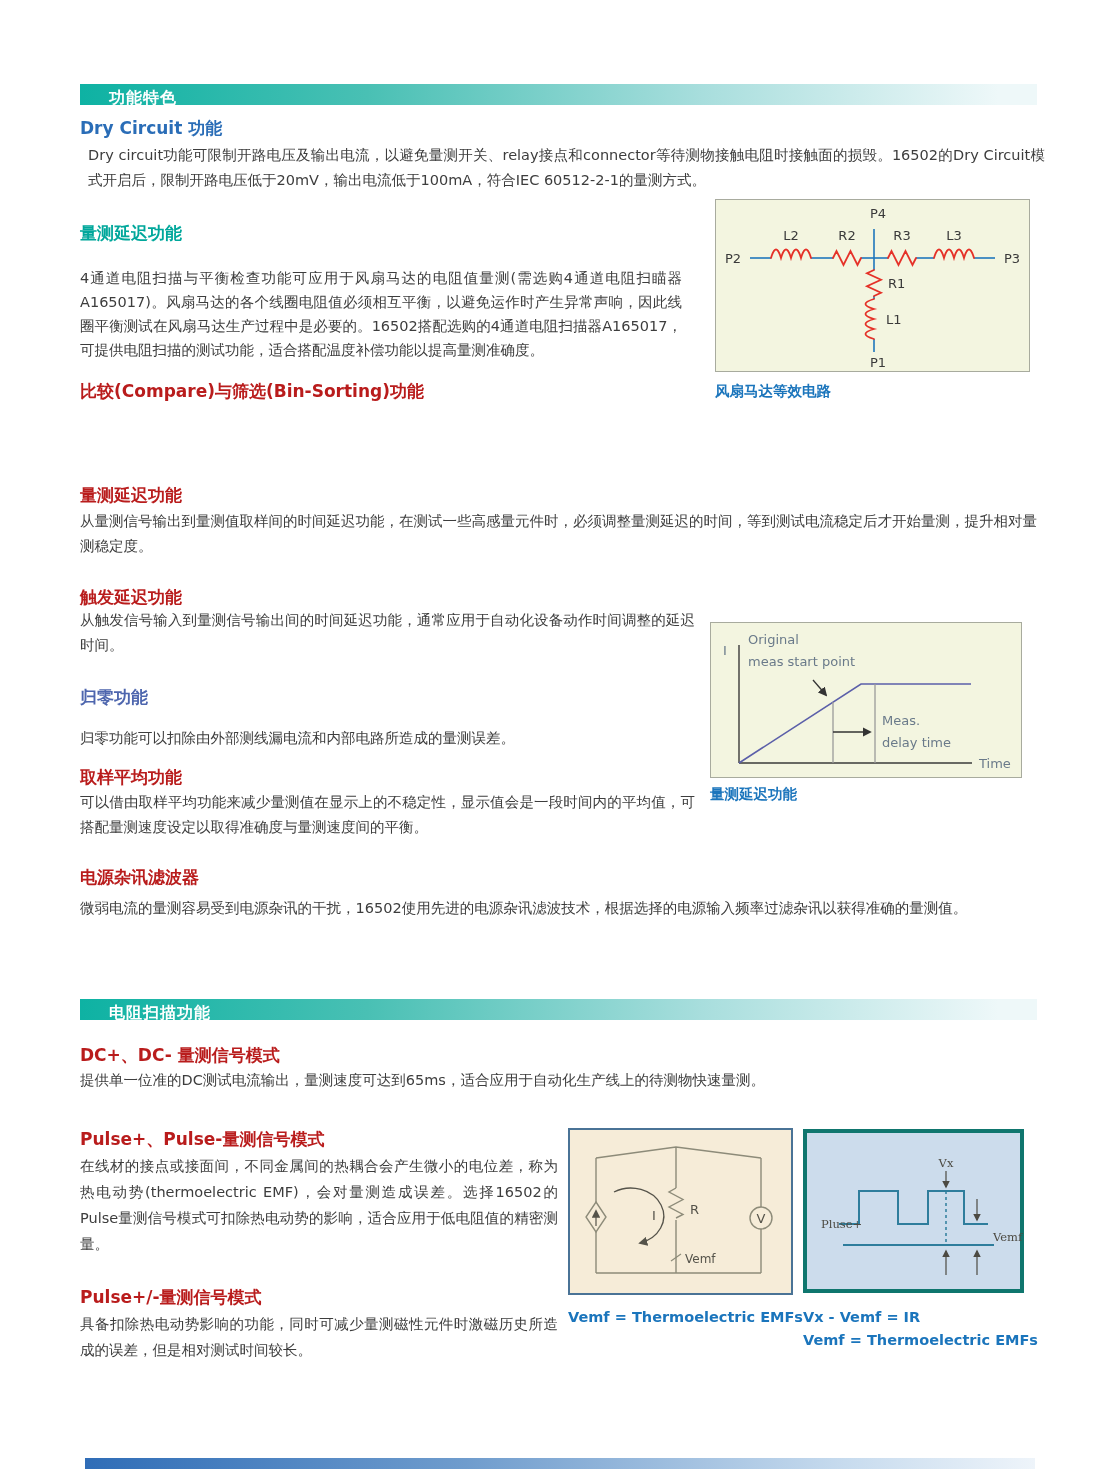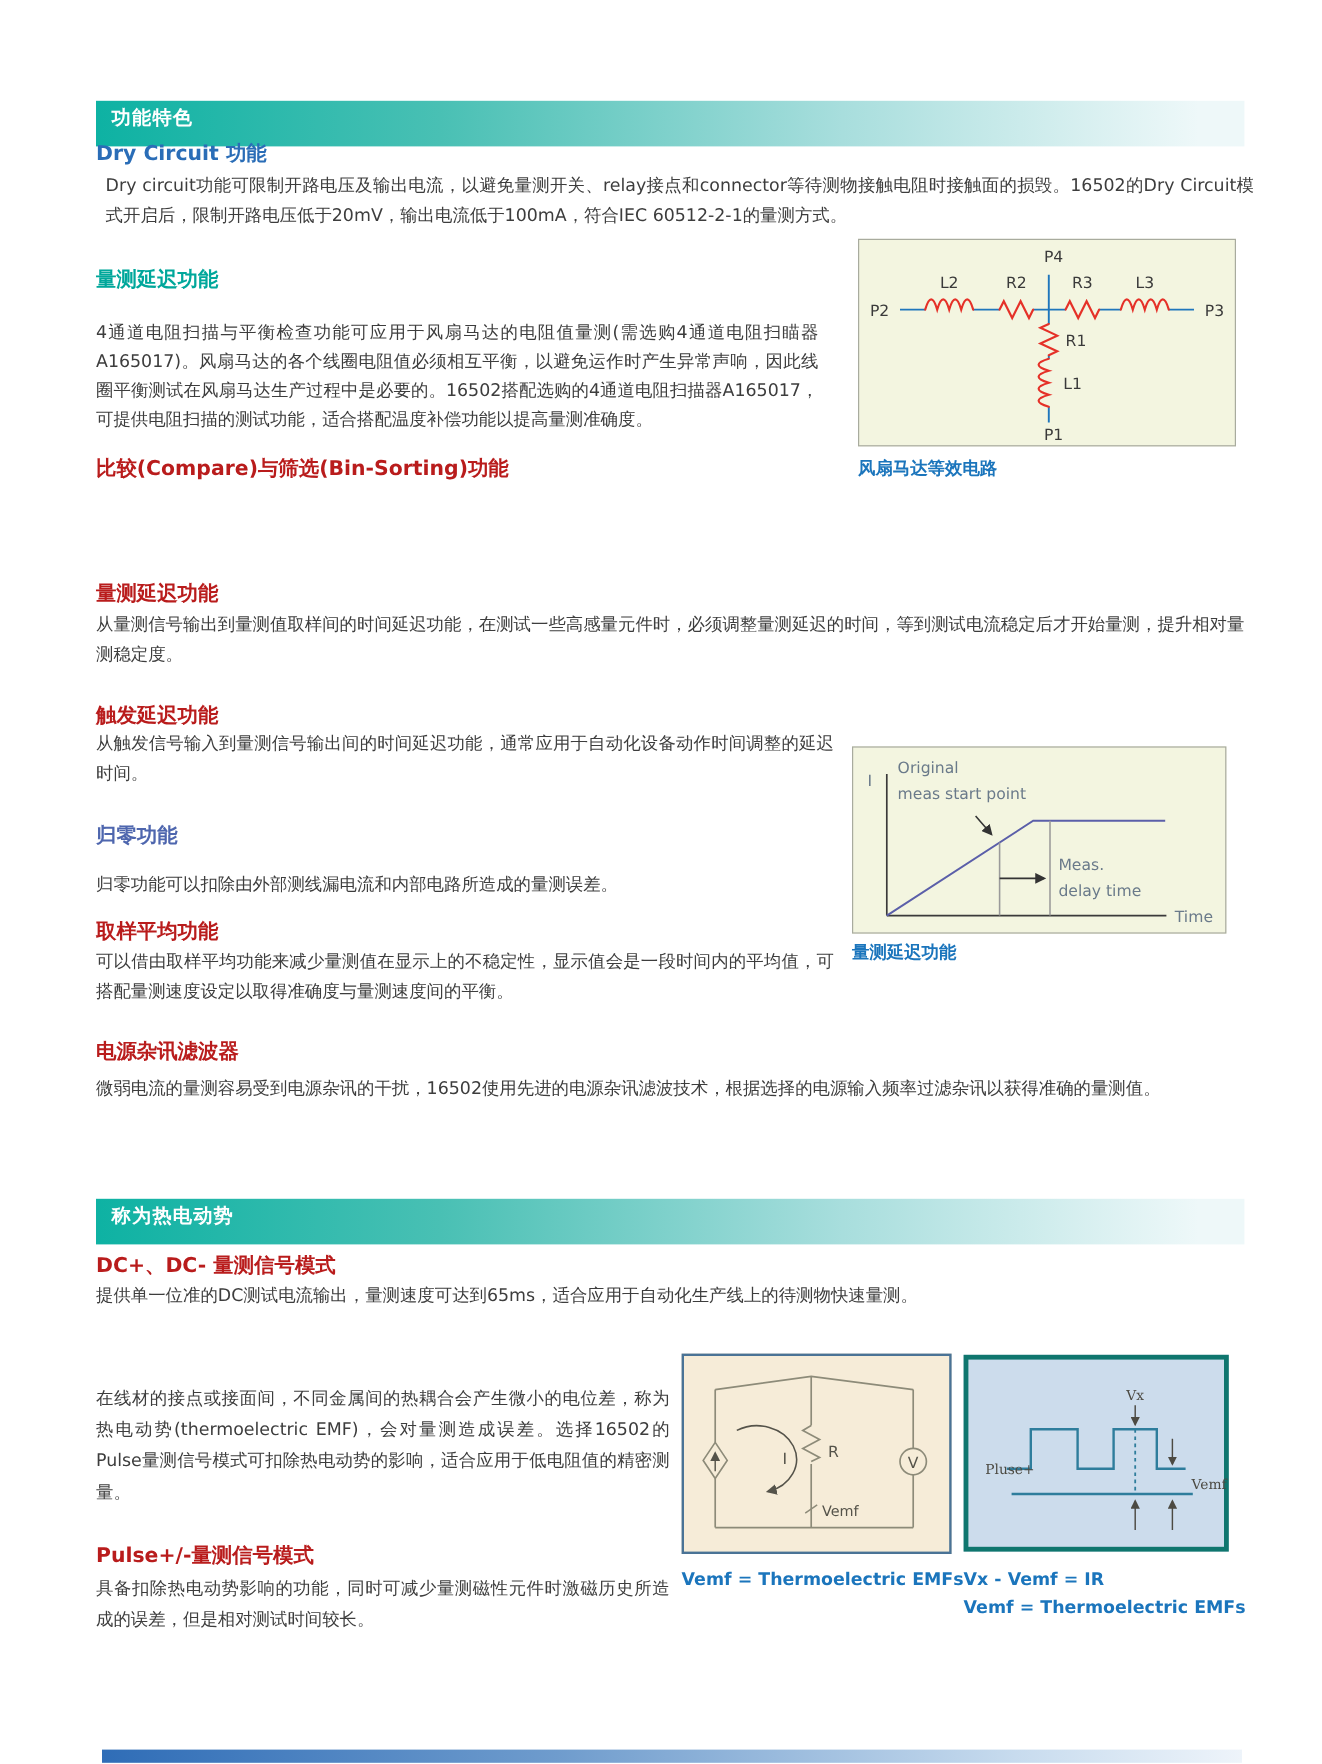--- a/index.html
+++ b/index.html
@@ -2,21 +2,21 @@
 <html><head>
 <meta charset="utf-8">
 <style>
   html,body{margin:0;padding:0;background:#ffffff;}
   .page{
     position:relative;width:1102px;height:1470px;background:#ffffff;overflow:hidden;
     font-family:"DejaVu Sans","Liberation Sans",sans-serif;
   }
   .abs{position:absolute;}
   .secbar{
-    height:38px;box-sizing:border-box;padding-left:13px;
+    height:21px;box-sizing:border-box;padding-left:29px;
     background:linear-gradient(to right,#0eb2a3 0%,#49c0b4 30%,#a8dedd 65%,#eef8f9 96%);
     color:#ffffff;font-weight:bold;font-size:16px;line-height:27px;letter-spacing:1px;
   }
   .h3{font-size:17px;font-weight:bold;line-height:22px;}
   .c-blue{color:#2a6db7;}
   .c-teal{color:#00a79b;}
   .c-purple{color:#b91c1c;}
   .c-mblue{color:#4e66ae;}
   .body{font-size:14.5px;color:#3d3d3d;line-height:25px;text-align:justify;}
   .lh24{line-height:24px;margin-top:20px;}
@@ -126,26 +126,27 @@
   <div class="abs h3 c-mblue" style="left:80px;top:686px;width:500px;">归零功能</div>
   <div class="abs body" style="left:80px;top:710px;width:700px;text-align:left;margin-top:16px;">归零功能可以扣除由外部测线漏电流和内部电路所造成的量测误差。</div>
 
   <div class="abs h3 c-purple" style="left:80px;top:766px;width:500px;">取样平均功能</div>
   <div class="abs body" style="left:80px;top:790px;width:615px;">可以借由取样平均功能来减少量测值在显示上的不稳定性，显示值会是一段时间内的平均值，可搭配量测速度设定以取得准确度与量测速度间的平衡。</div>
 
   <div class="abs h3 c-purple" style="left:80px;top:866px;width:500px;">电源杂讯滤波器</div>
   <div class="abs body" style="left:80px;top:896px;width:957px;text-align:left;">微弱电流的量测容易受到电源杂讯的干扰，16502使用先进的电源杂讯滤波技术，根据选择的电源输入频率过滤杂讯以获得准确的量测值。</div>
 
   <div class="abs secbar" style="left:80px;top:999px;width:957px;">
-    <span>称为热电动势</span>
+    <span>电阻扫描功能</span>
   </div>
 
   <div class="abs h3 c-purple" style="left:80px;top:1044px;width:500px;">DC+、DC- 量测信号模式</div>
   <div class="abs body" style="left:80px;top:1068px;width:957px;text-align:left;">提供单一位准的DC测试电流输出，量测速度可达到65ms，适合应用于自动化生产线上的待测物快速量测。</div>
 
+  <div class="abs h3 c-purple" style="left:80px;top:1128px;width:500px;">Pulse+、Pulse-量测信号模式</div>
   <div class="abs body lh26" style="left:80px;top:1153px;width:478px;">在线材的接点或接面间，不同金属间的热耦合会产生微小的电位差，称为热电动势(thermoelectric EMF)，会对量测造成误差。选择16502的Pulse量测信号模式可扣除热电动势的影响，适合应用于低电阻值的精密测量。</div>
 
   <div class="abs figframe3" style="left:568px;top:1128px;width:225px;height:167px;">
     <svg width="221" height="163" viewBox="0 0 221 163">
       <defs>
         <marker id="ah3" viewBox="0 0 10 10" refX="8" refY="5" markerWidth="7" markerHeight="7" orient="auto-start-reverse">
           <path d="M0 0 L10 5 L0 10 z" fill="#55534a"></path>
         </marker>
       </defs>
       <g stroke="#8d8b79" stroke-width="1.4" fill="none">

